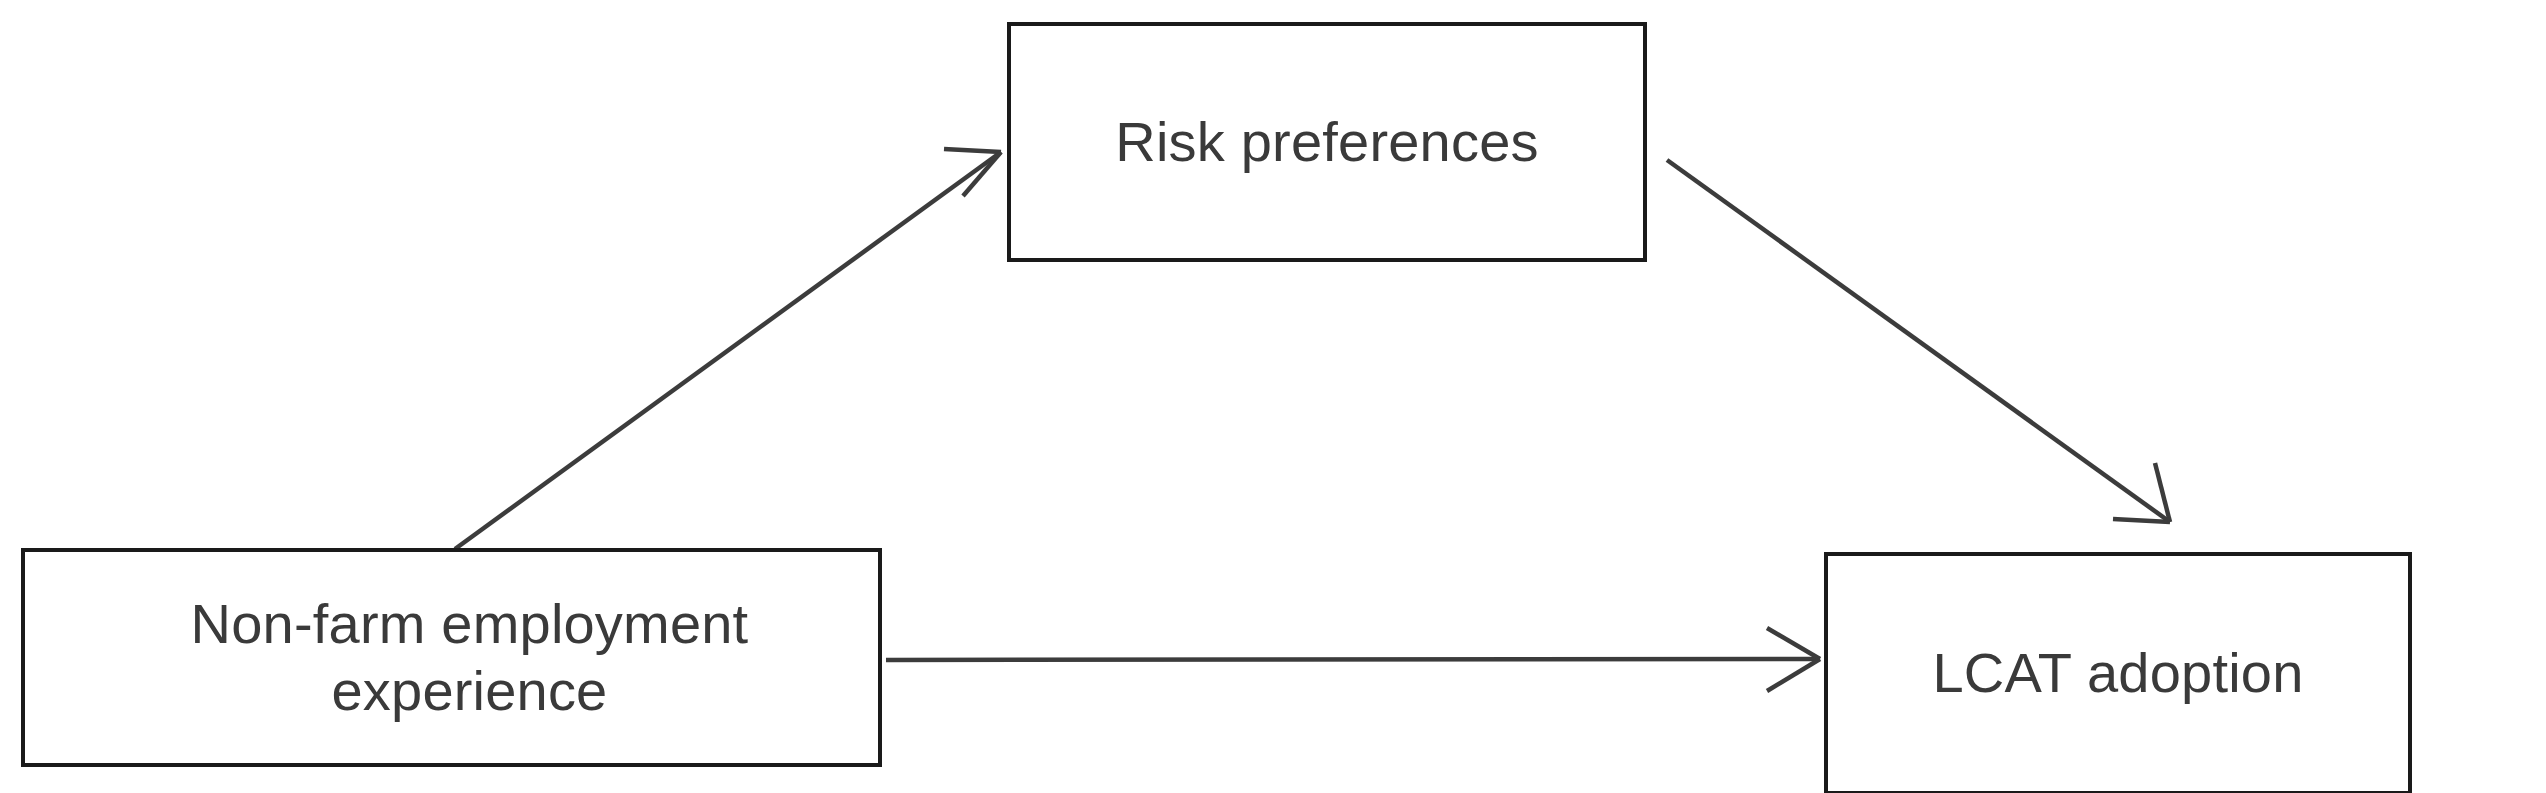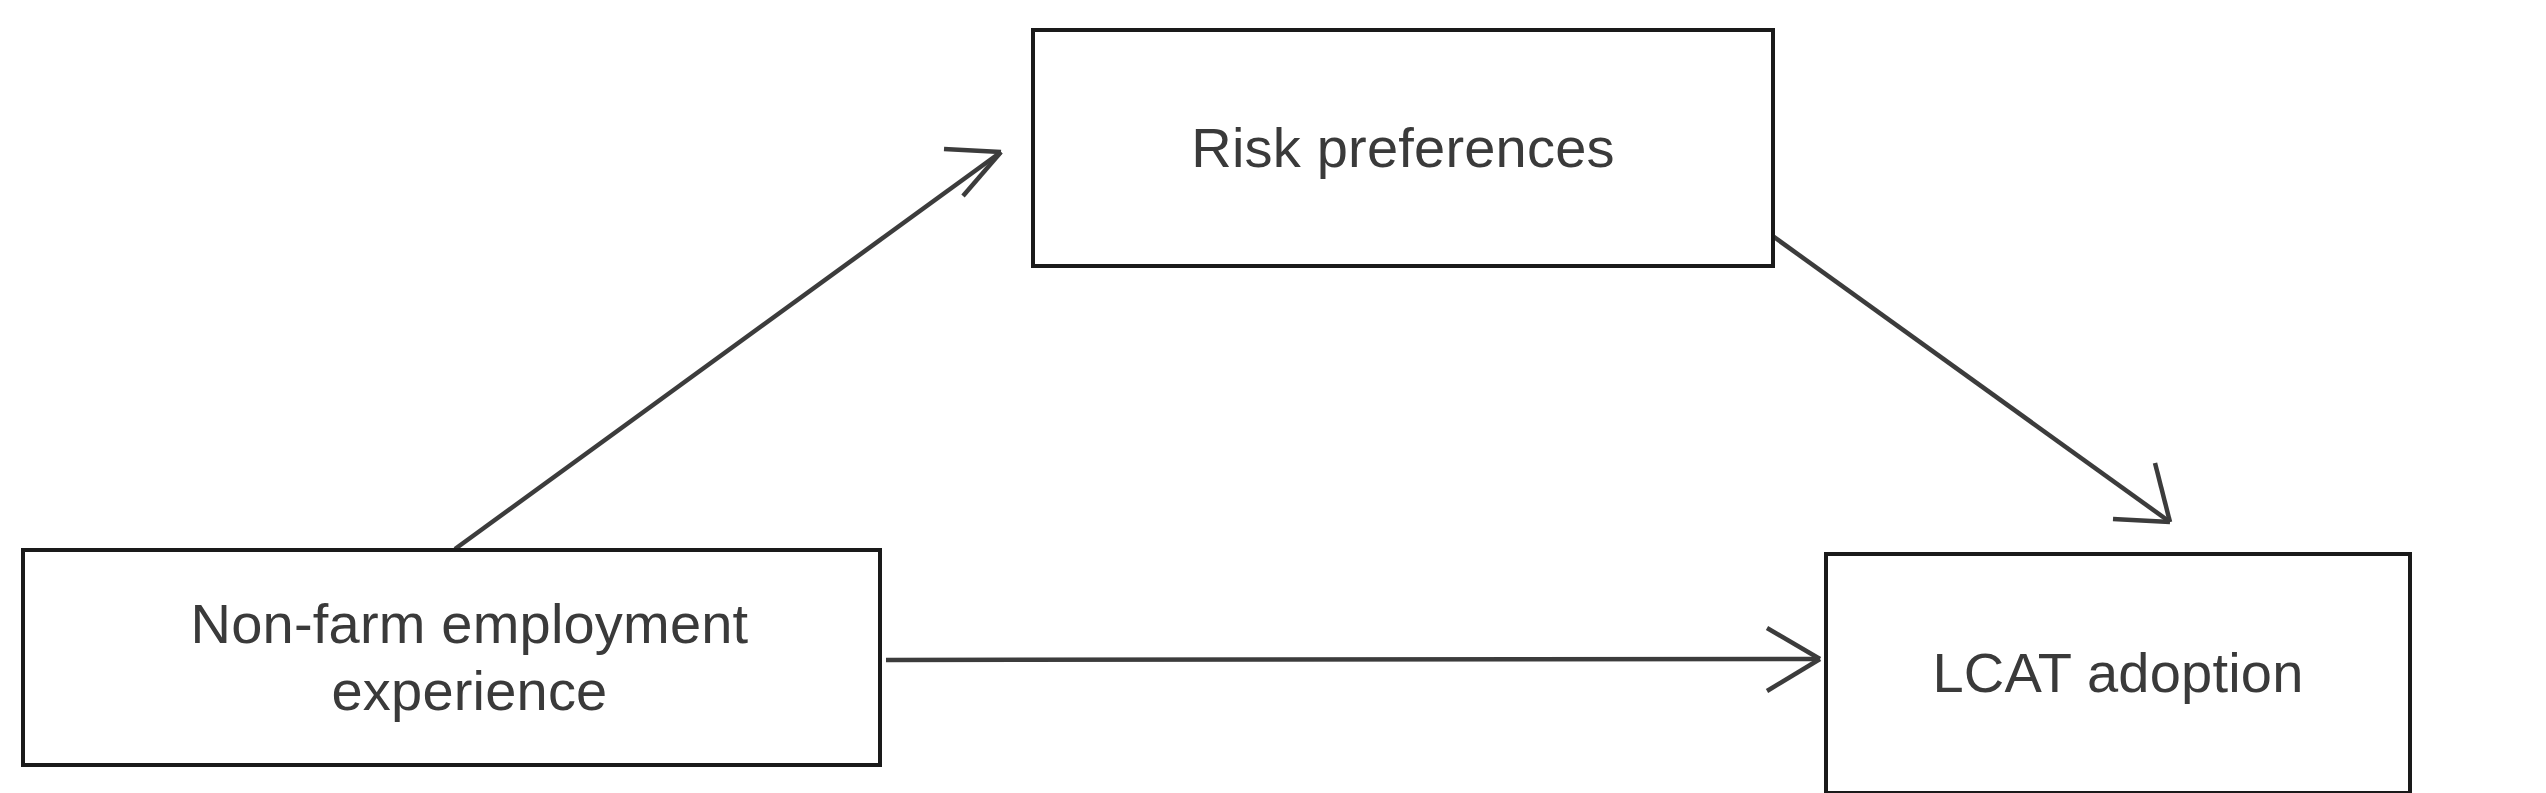--- a/index.html
+++ b/index.html
@@ -30,24 +30,23 @@
     color: #3a3a3a;
     font-size: 56px;
     line-height: 1.18;
     letter-spacing: 0.2px;
     font-weight: 400;
     white-space: pre-line;
     padding: 0 10px;
   }
   #box-risk {
     left: 1007px;
-    top: 28px;
-    width: 744px;
+    top: 22px;
+    width: 640px;
     height: 240px;
-    margin-left: 24px;
   }
   #box-nonfarm {
     left: 21px;
     top: 548px;
     width: 861px;
     height: 219px;
     padding-left: 36px;
   }
   #box-lcat {
     left: 1824px;

